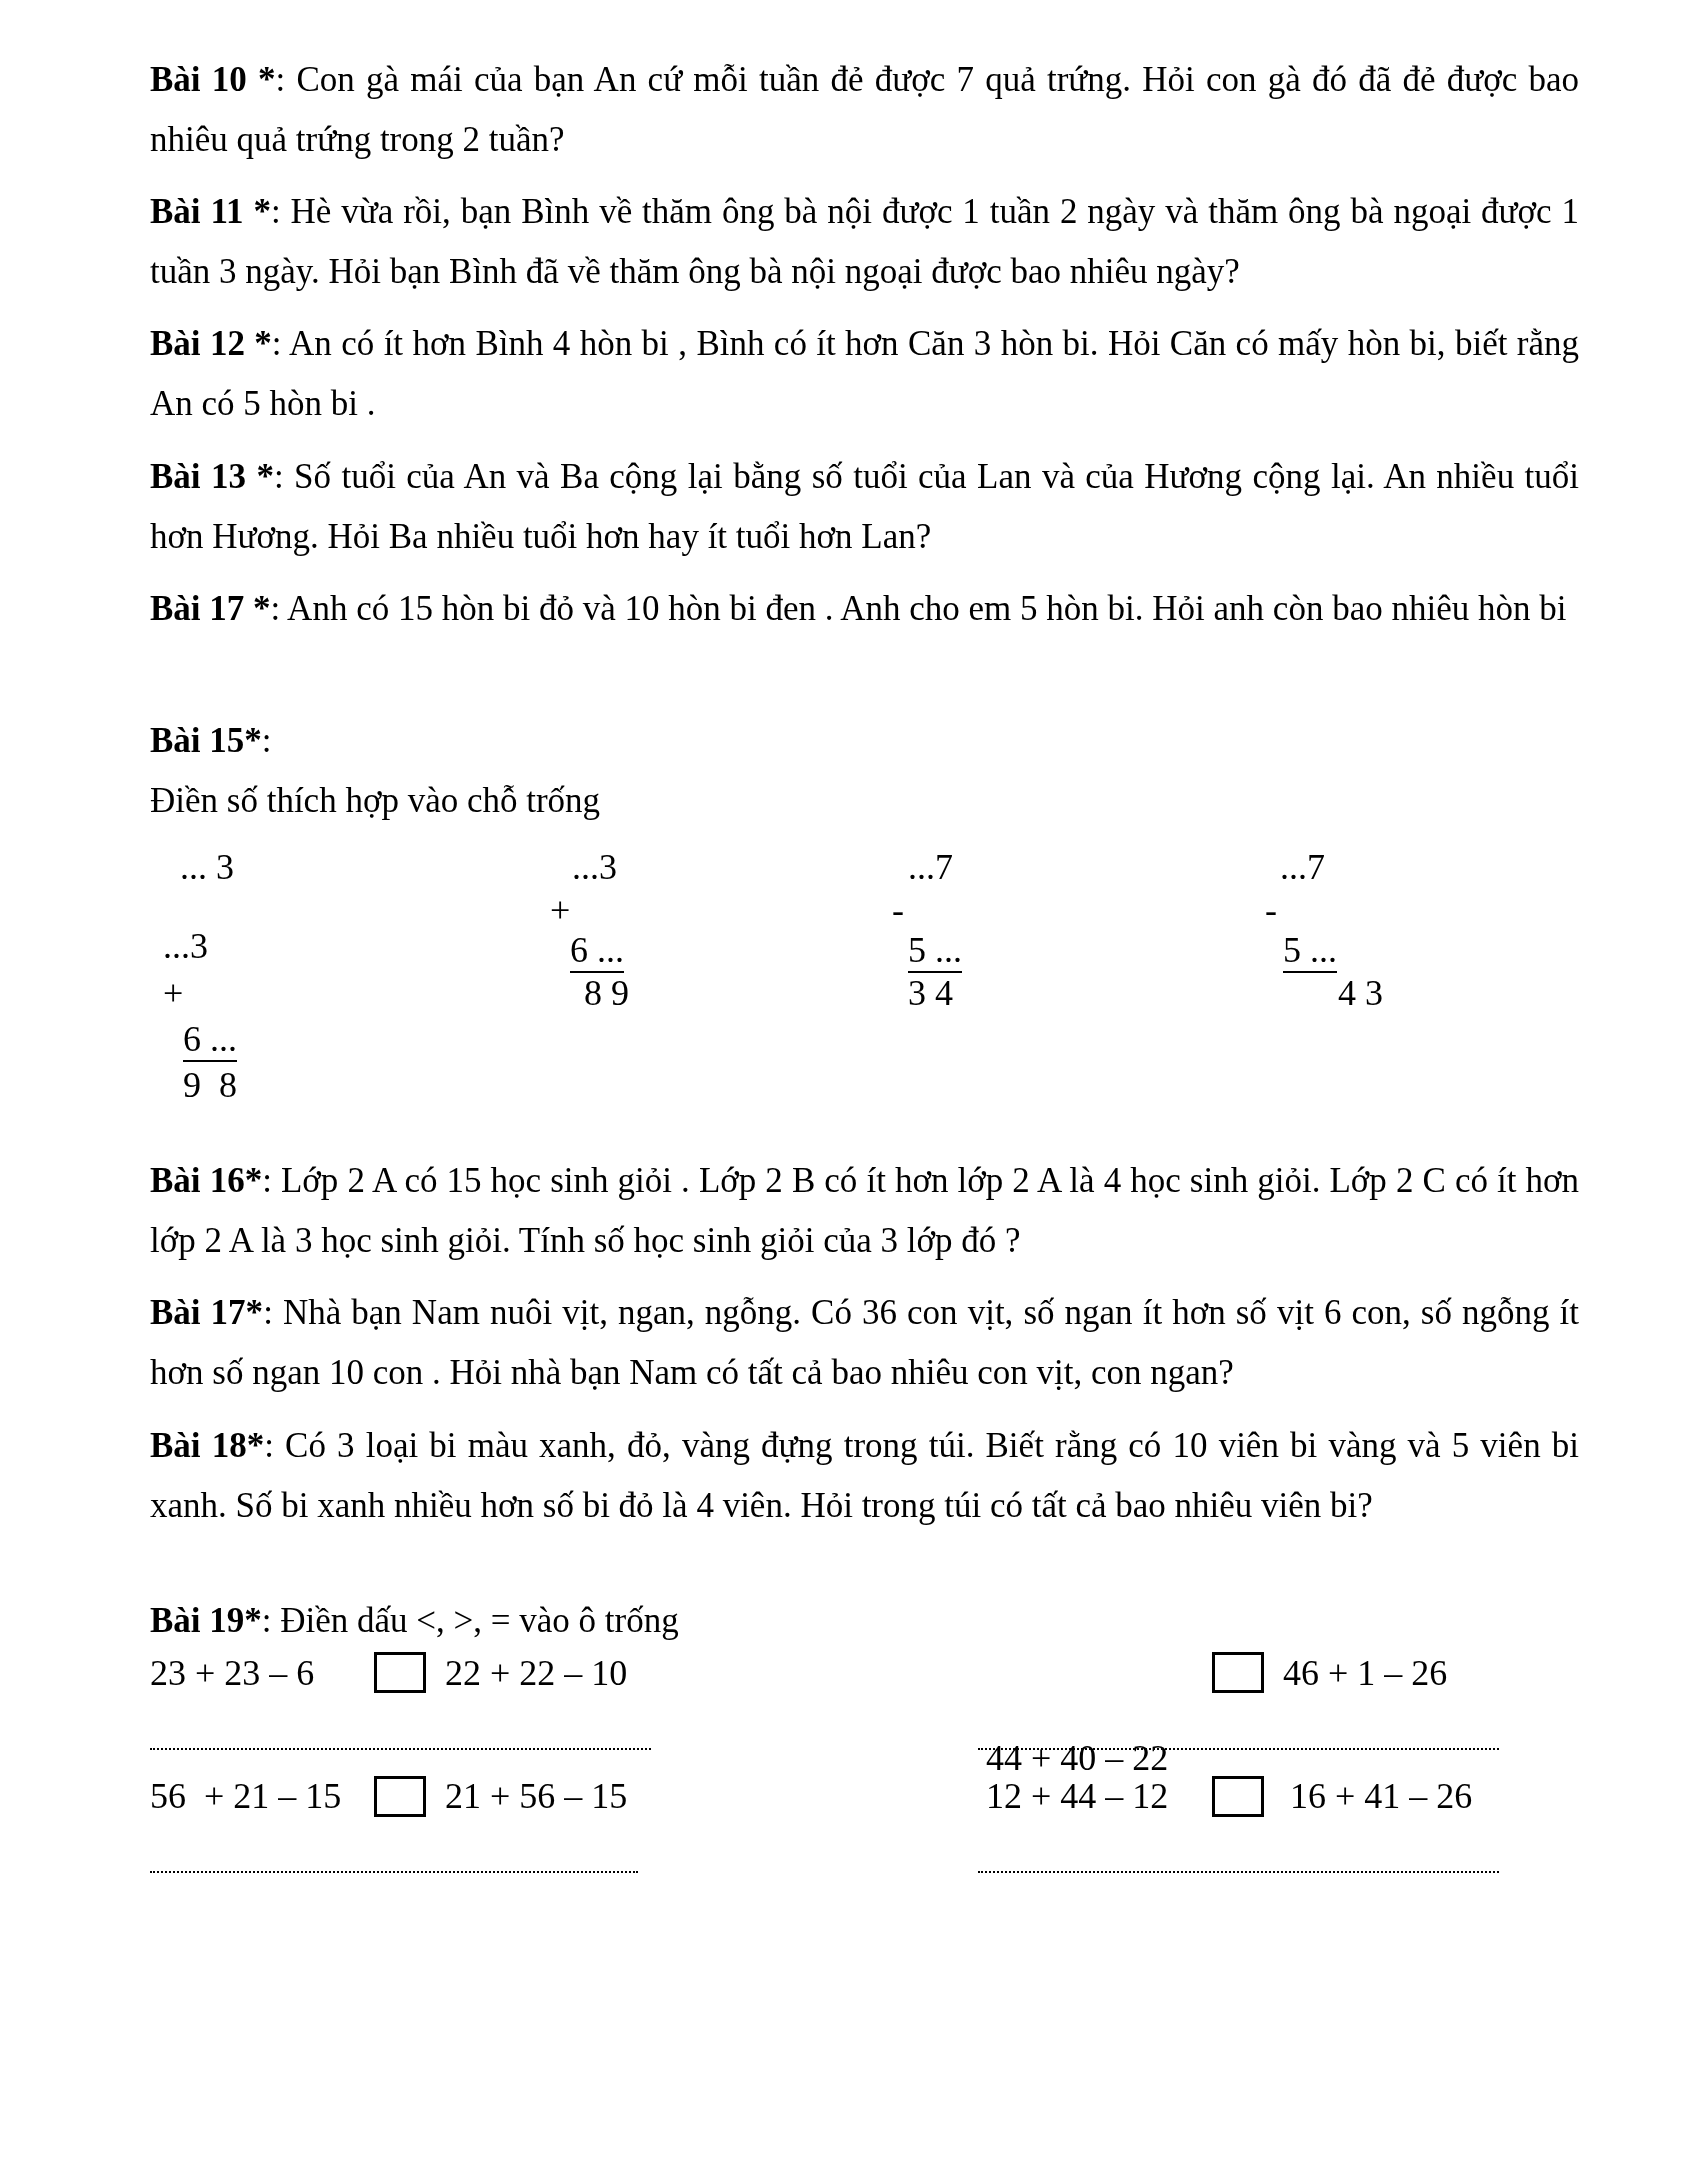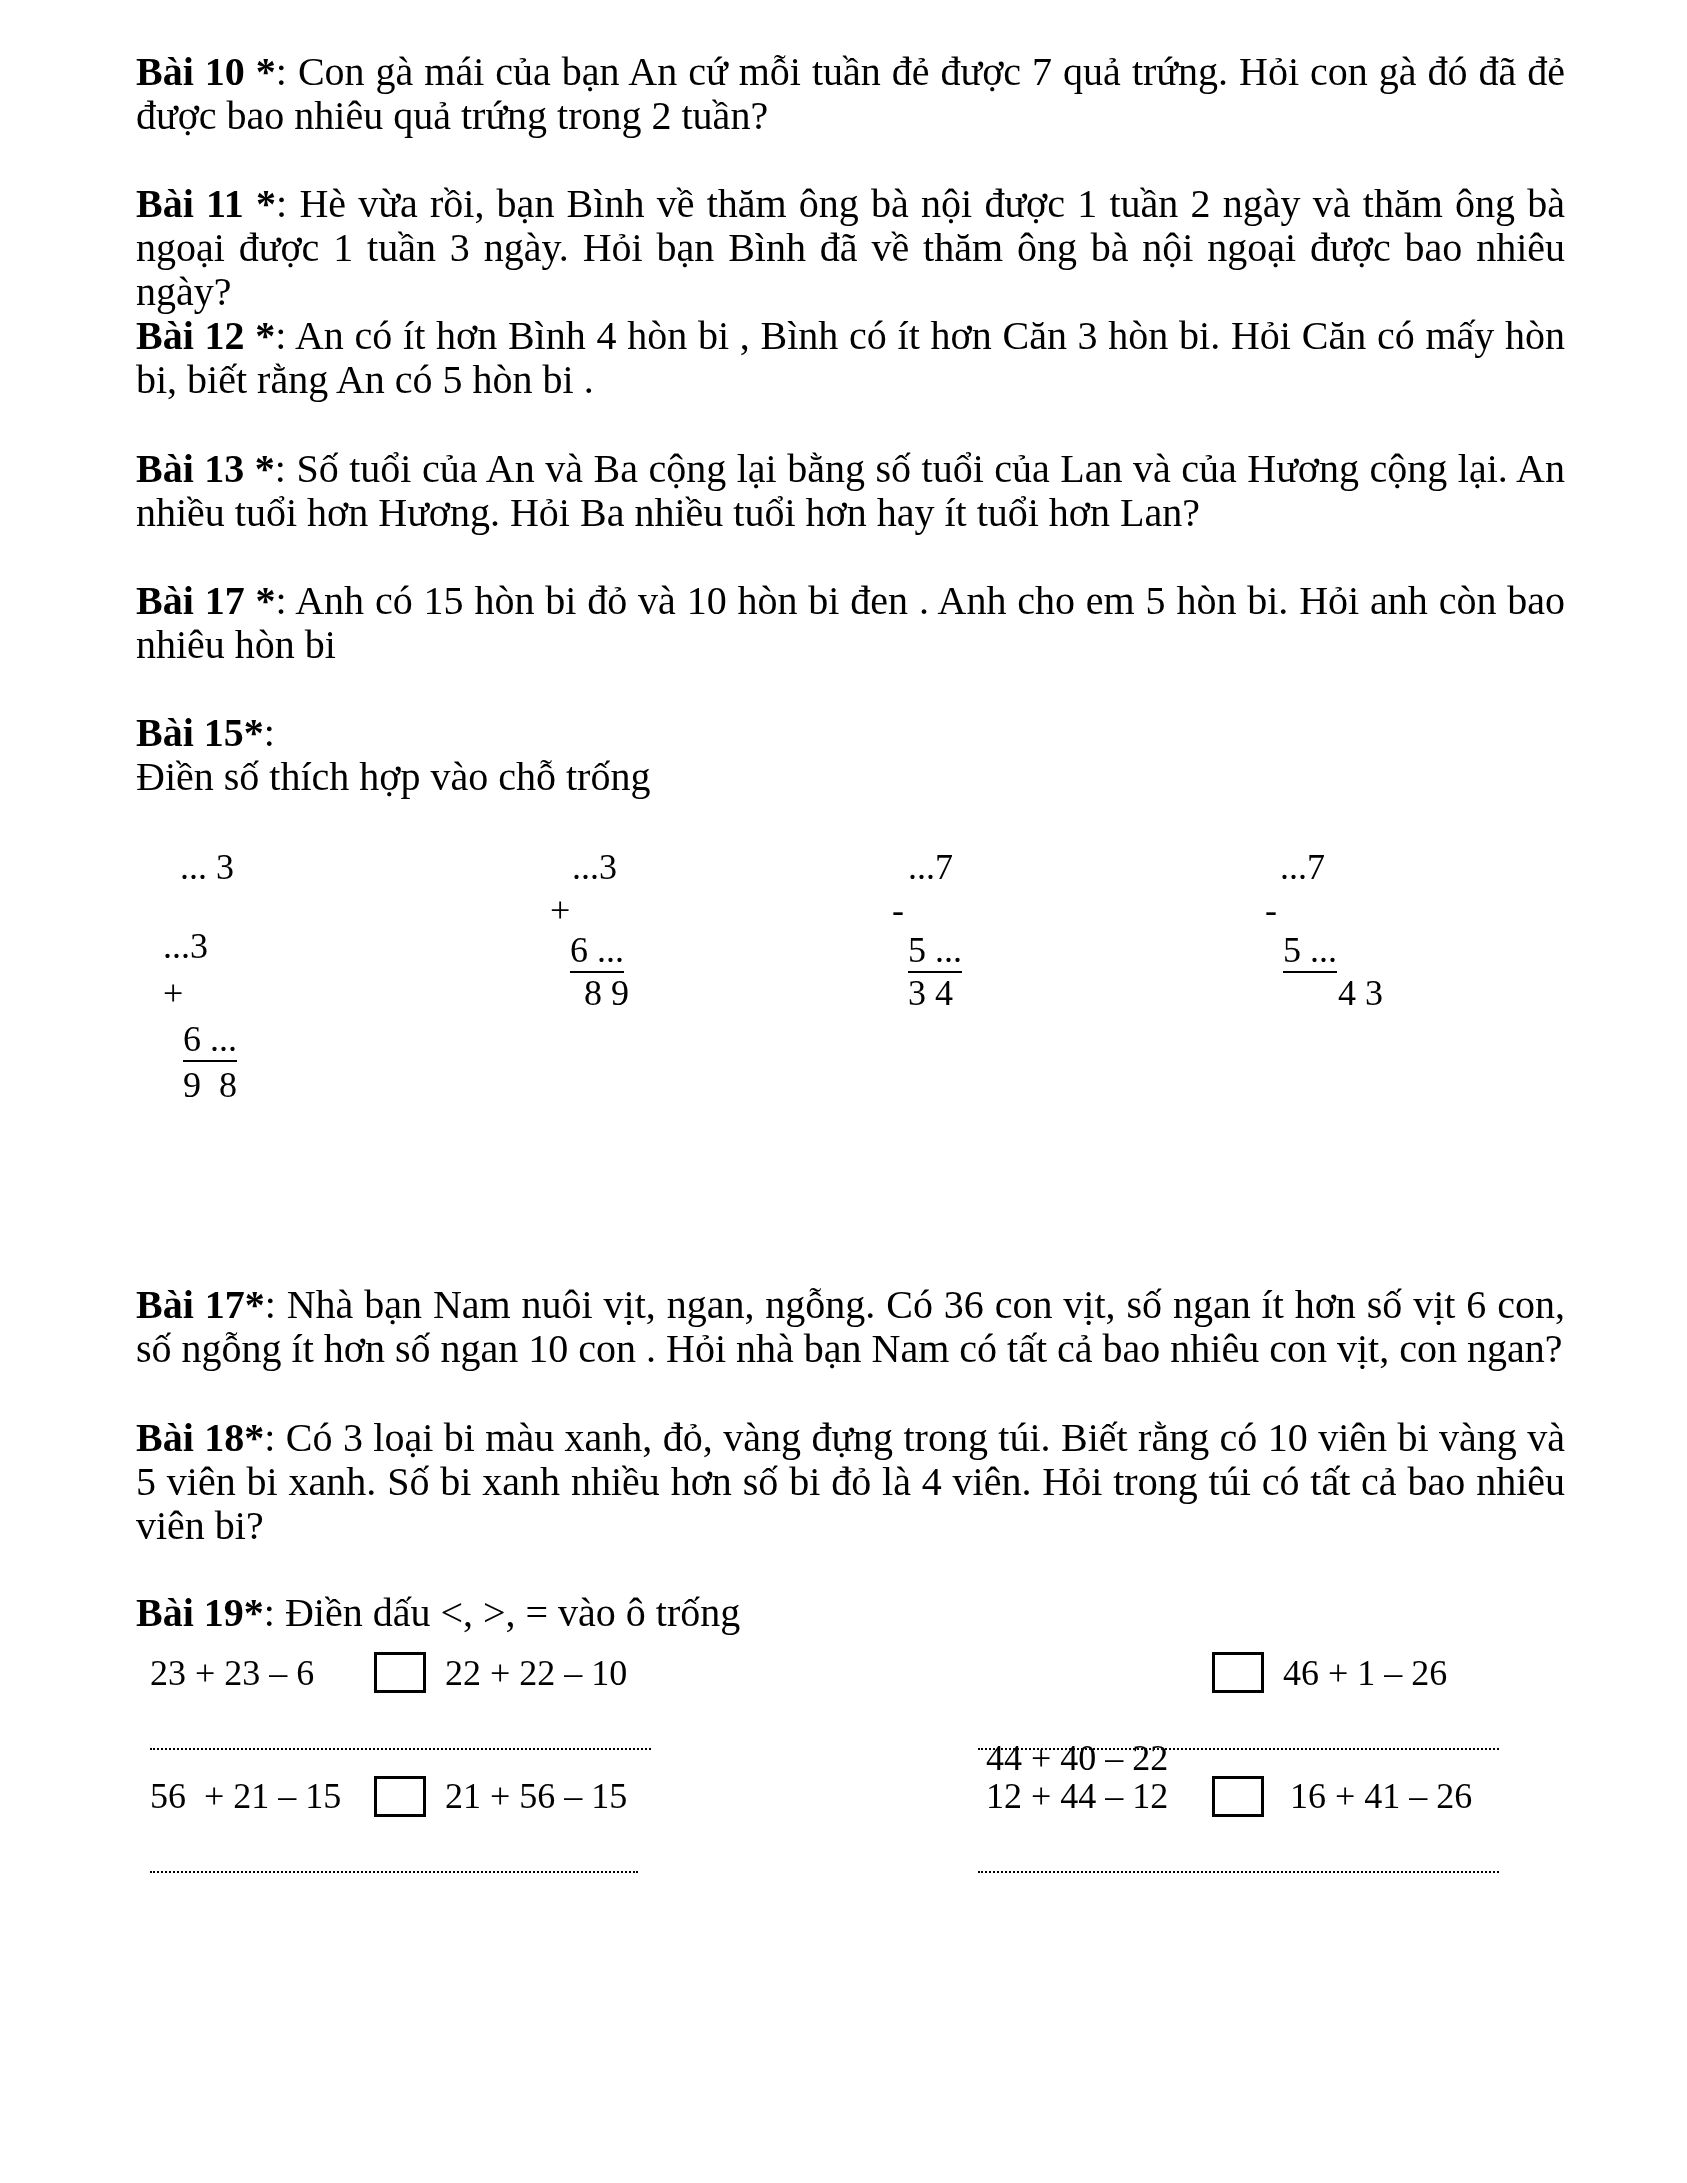--- a/index.html
+++ b/index.html
@@ -1,19 +1,19 @@
 <!DOCTYPE html>
 <html style="font-size:10.6px"><head>
 <meta charset="utf-8">
 <style>
   html, body { margin: 0; padding: 0; background: #ffffff; }
   body { width: 1687px; height: 2183px; position: relative; overflow: hidden;
          font-family: "Liberation Serif", serif; color: #000; }
   .page { position: absolute; left: 0; top: 0; width: 1687px; height: 2183px; }
-  .para { position: absolute; left: 136px; width: 1429px; font-size: 40px; line-height: 44px; text-align: justify; }
+  .para { position: absolute; left: 150px; width: 1429px; font-size: 35px; line-height: 60px; text-align: justify; }
   .para b { font-weight: bold; }
   .abs { position: absolute; font-size: 36px; line-height: 40px; white-space: pre; }
   .uline { border-bottom: 2.6px solid #000; padding-bottom: 1.3px; }
   .box { position: absolute; width: 52px; height: 41px; border: 3.3px solid #000; box-sizing: border-box; }
   .dots { position: absolute; height: 0; border-top: 2px dotted #000; }
 </style>
 </head>
 <body>
 
 <div class="page">
@@ -65,20 +65,23 @@
     <div class="abs" style="left:908px; top:973px">3 4</div>
   </div>
 
   <div>
     <div class="abs" style="left:1280px; top:847px">...7</div>
     <div class="abs" style="left:1265px; top:890px">-</div>
     <div class="abs" style="left:1283px; top:930px"><span class="uline">5 ...</span></div>
     <div class="abs" style="left:1338px; top:973px">4 3</div>
   </div>
 
+  <div class="para" style="top:1151px">
+    <b>Bài 16*</b><span>: Lớp 2 A có 15 học sinh giỏi . Lớp 2 B có ít hơn lớp 2 A là 4 học sinh giỏi. Lớp 2 C có ít hơn lớp 2 A là 3 học sinh giỏi. Tính số học sinh giỏi của 3 lớp đó ?</span>
+  </div>
 
   <div class="para" style="top:1283px">
     <b>Bài 17*</b><span>: Nhà bạn Nam nuôi vịt, ngan, ngỗng. Có 36 con vịt, số ngan ít hơn số vịt 6 con, số ngỗng ít hơn số ngan 10 con . Hỏi nhà bạn Nam có tất cả bao nhiêu con vịt, con ngan?</span>
   </div>
 
   <div class="para" style="top:1416px">
     <b>Bài 18*</b><span>: Có 3 loại bi màu xanh, đỏ, vàng đựng trong túi. Biết rằng có 10 viên bi  vàng và 5 viên bi xanh. Số bi xanh  nhiều hơn số bi đỏ là 4 viên. Hỏi trong túi có tất cả bao nhiêu viên bi?</span>
   </div>
 
   <div class="para" style="top:1591px">

